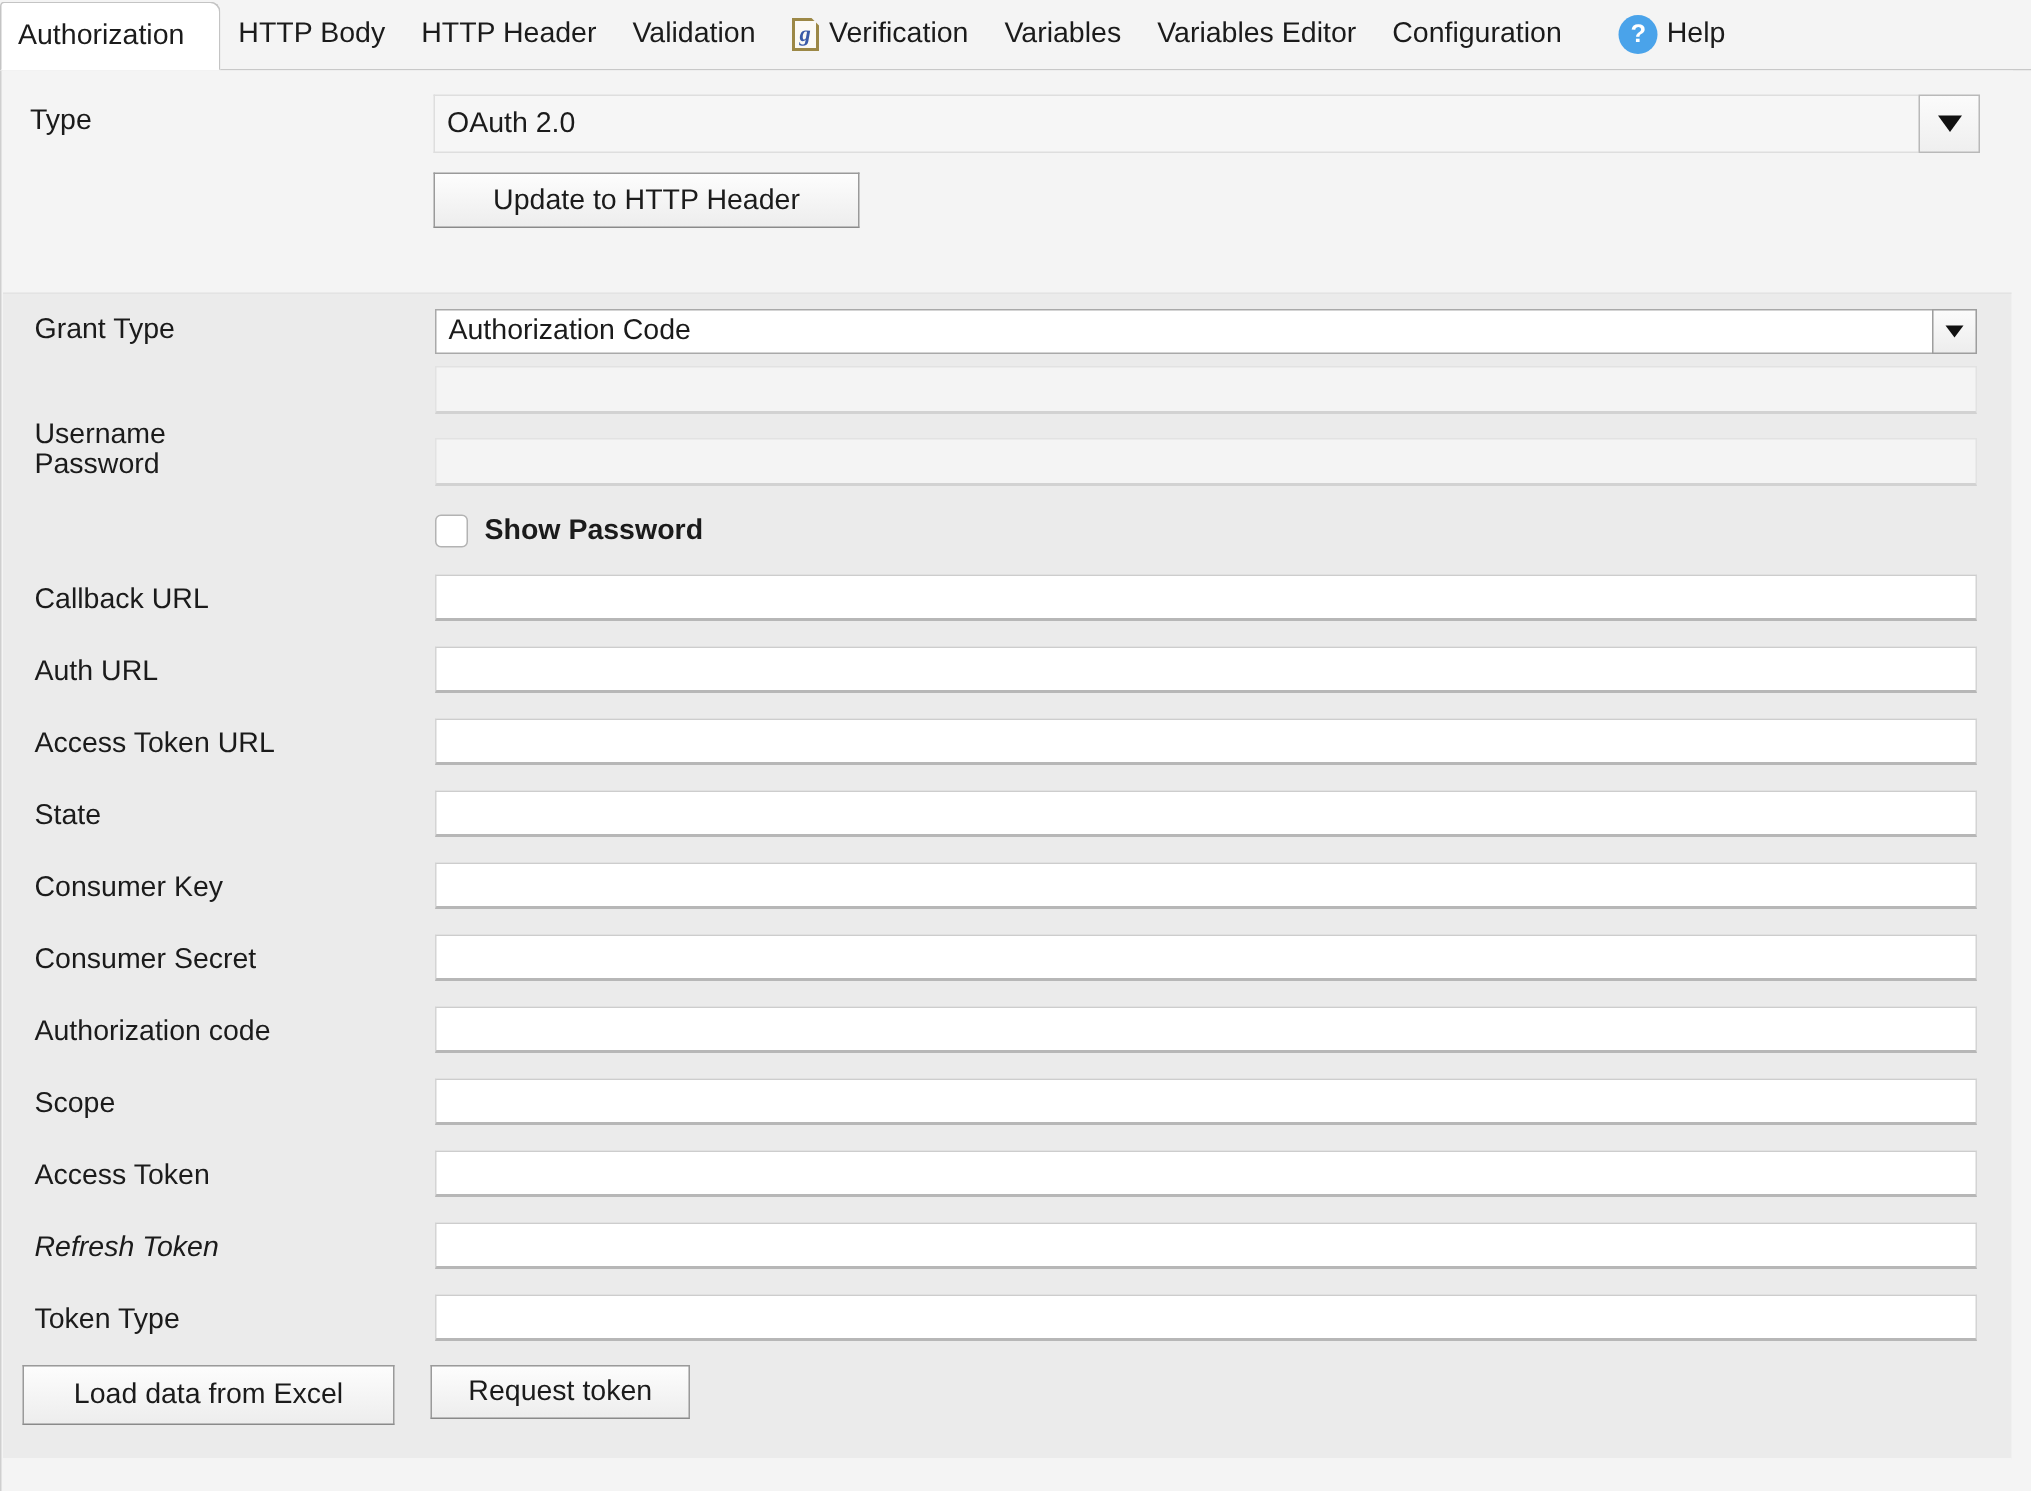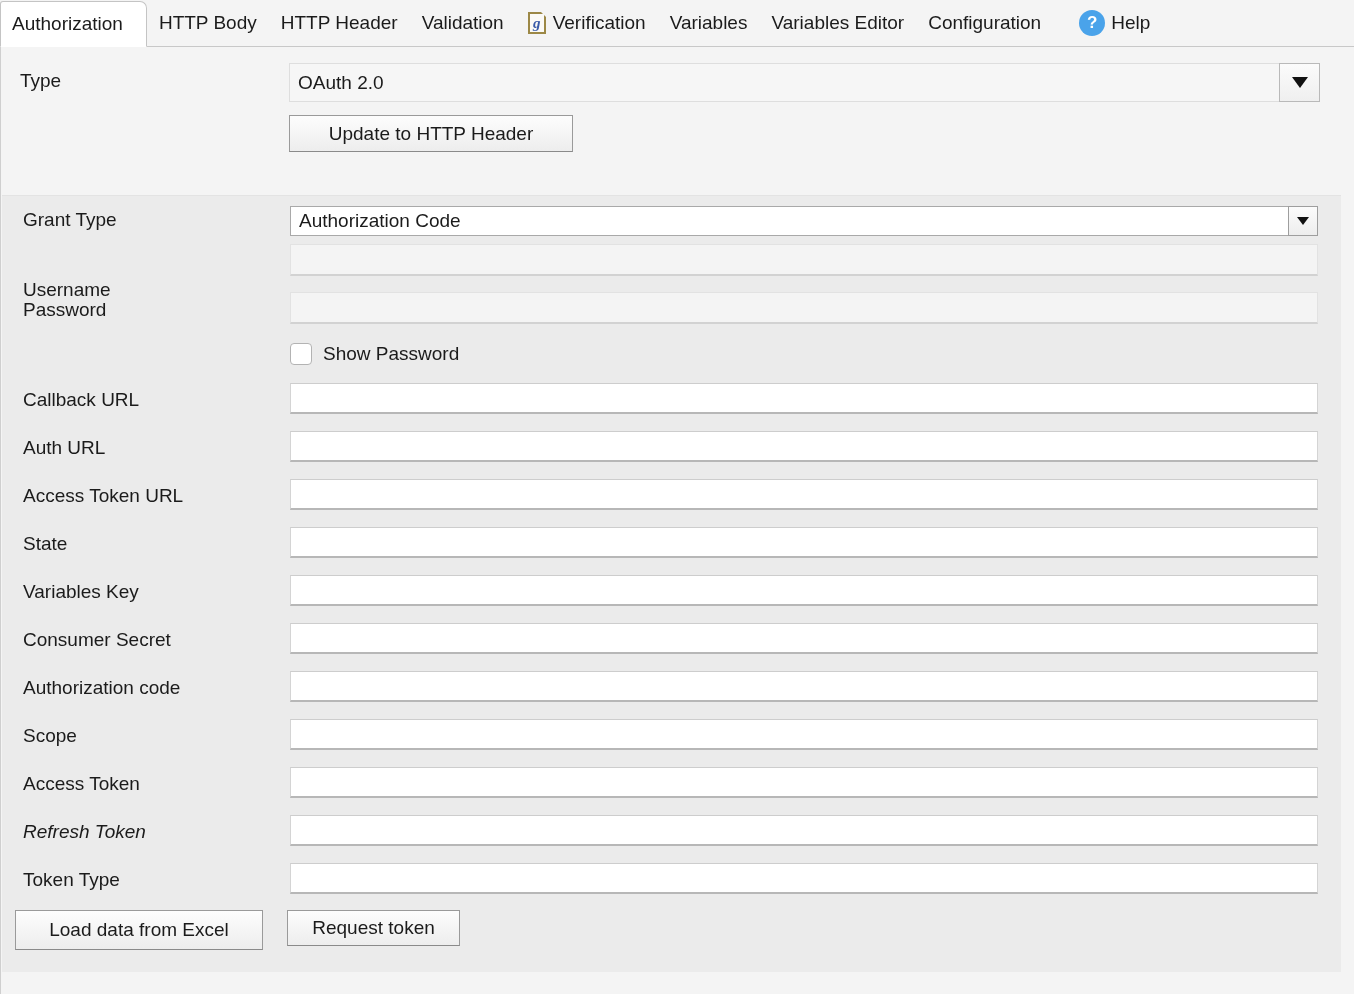--- a/index.html
+++ b/index.html
@@ -225,21 +225,21 @@
     border-top-color: #cdcdcd;
     border-bottom: 2px solid #b7b7b7;
   }
   .field.disabled {
     background: #f4f4f4;
     border: 1px solid #e2e2e2;
     border-bottom: 2px solid #d2d2d2;
   }
 
   
-  .checkbox-row { position: absolute; display: flex; align-items: center; }
+  .checkbox-row { position: absolute; display: flex; align-items: center; font-weight: bold; }
   .checkbox {
     width: 22px; height: 22px;
     background: #ffffff;
     border: 1px solid #b3b3b3;
     border-radius: 4px;
     box-sizing: border-box;
     margin-right: 11px;
     flex: 0 0 auto;
   }
   .checkbox-row .cb-label { font-size: 19px; color: #1b1b1b; white-space: nowrap; }
@@ -333,21 +333,21 @@
 
     <div class="label" style="left:21px; top:241px;">Auth URL</div>
     <div class="field" style="left:288px; top:235px; width:1028px; height:31px;"></div>
 
     <div class="label" style="left:21px; top:289px;">Access Token URL</div>
     <div class="field" style="left:288px; top:283px; width:1028px; height:31px;"></div>
 
     <div class="label" style="left:21px; top:337px;">State</div>
     <div class="field" style="left:288px; top:331px; width:1028px; height:31px;"></div>
 
-    <div class="label" style="left:21px; top:385px;">Variables Key</div>
+    <div class="label" style="left:21px; top:385px;">Consumer Key</div>
     <div class="field" style="left:288px; top:379px; width:1028px; height:31px;"></div>
 
     <div class="label" style="left:21px; top:433px;">Consumer Secret</div>
     <div class="field" style="left:288px; top:427px; width:1028px; height:31px;"></div>
 
     <div class="label" style="left:21px; top:481px;">Authorization code</div>
     <div class="field" style="left:288px; top:475px; width:1028px; height:31px;"></div>
 
     <div class="label" style="left:21px; top:529px;">Scope</div>
     <div class="field" style="left:288px; top:523px; width:1028px; height:31px;"></div>

